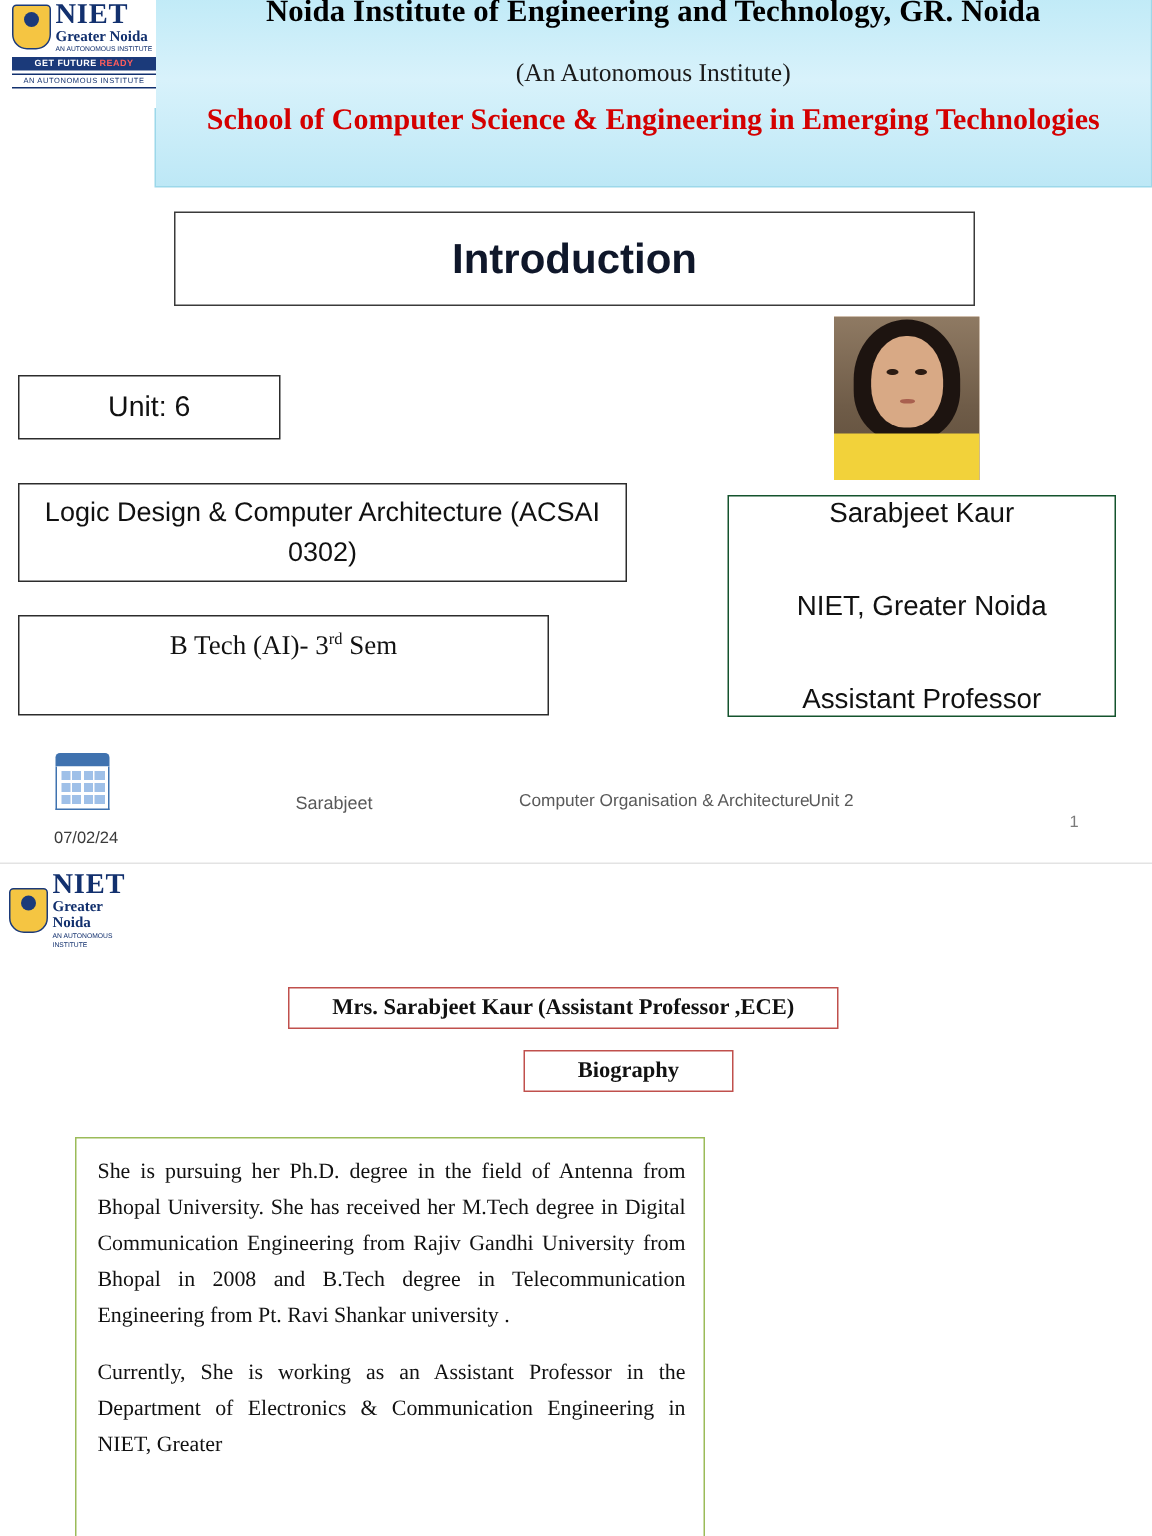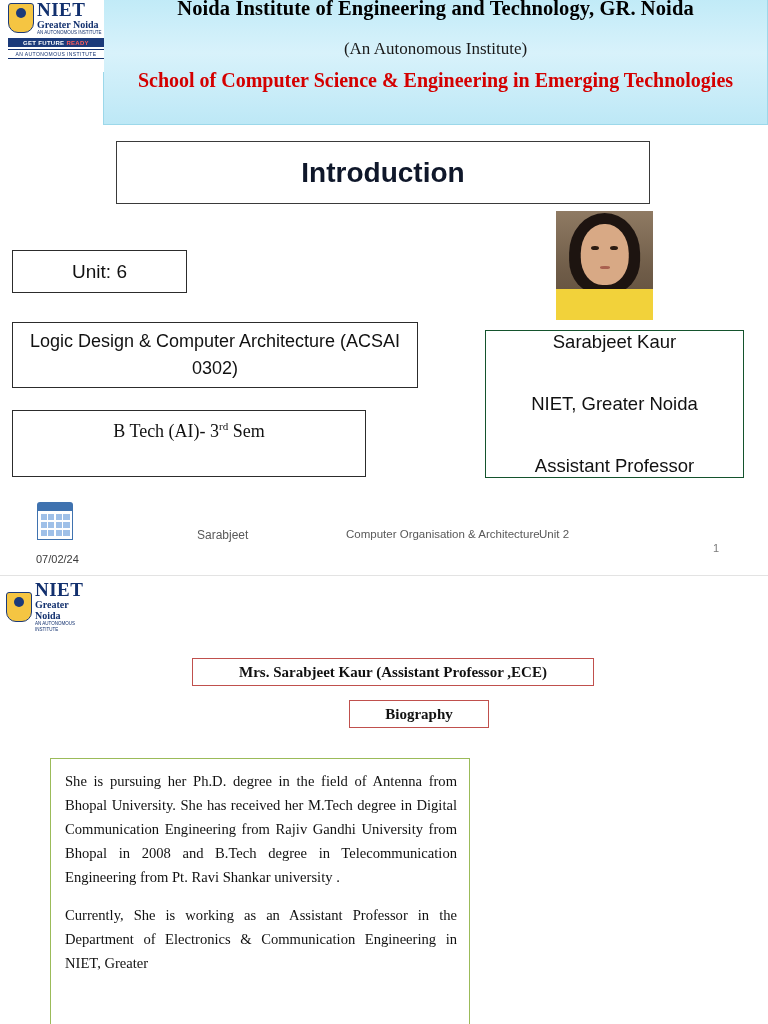--- a/index.html
+++ b/index.html
@@ -345,21 +345,21 @@
     justify-content: center;
   }
   .s2-title-band .txt {
     font-family: "Liberation Serif", serif;
     font-size: 28px;
     color: #111111;
   }
   .s2-name-box {
     position: absolute;
     top: 82px; left: 192px;
-    width: 402px; height: 28px;
+    width: 367px; height: 28px;
     border: 1px solid #c0504d;
     background: #ffffff;
     display: flex; align-items: center; justify-content: center;
   }
   .s2-name-box .txt {
     font-family: "Liberation Serif", serif;
     font-size: 15px;
     font-weight: bold;
     color: #111111;
   }

